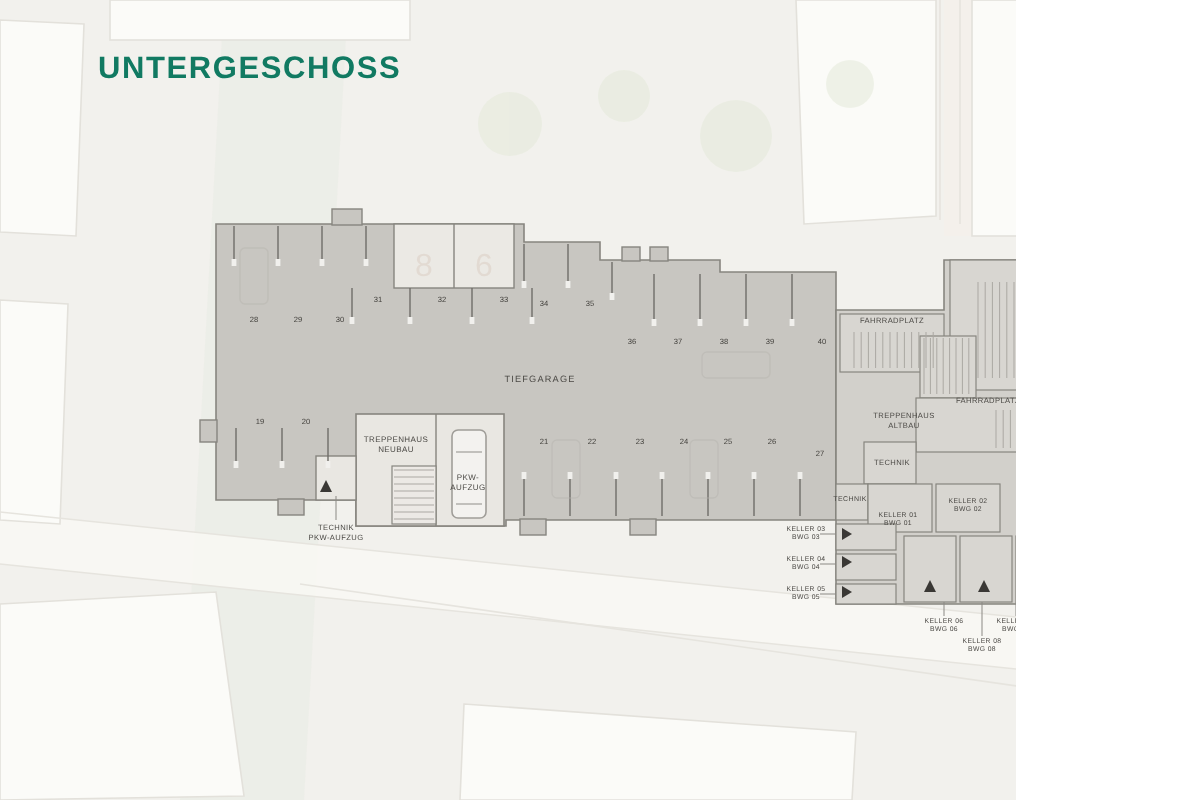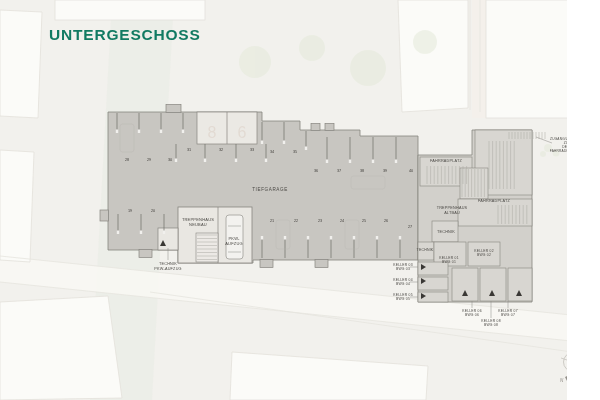--- a/index.html
+++ b/index.html
@@ -5,21 +5,21 @@
   :root{
     --garage:#c8c6c1;
     --altbau:#d2d0cb;
     --room:#d8d6d1;
     --white-room:#ebe9e4;
     --wall:#87857f;
     --label:#4b4945;
   }
   html,body{margin:0;padding:0;background:#ffffff;}
   .canvas{
-    position:relative;width:567px;height:400px;overflow:hidden;
+    position:relative;width:508px;height:400px;overflow:hidden;
     background:#f2f1ed;
     font-family:"Liberation Sans", sans-serif;
   }
   .canvas svg{position:absolute;left:0;top:0;}
   #label-layer{position:absolute;left:0;top:0;width:600px;height:400px;z-index:3;pointer-events:none;}
   .page-title{
     position:absolute;left:49px;top:26px;margin:0;z-index:4;
     font-size:15.5px;font-weight:700;letter-spacing:.8px;color:#117a62;
   }
   .plan-label{

